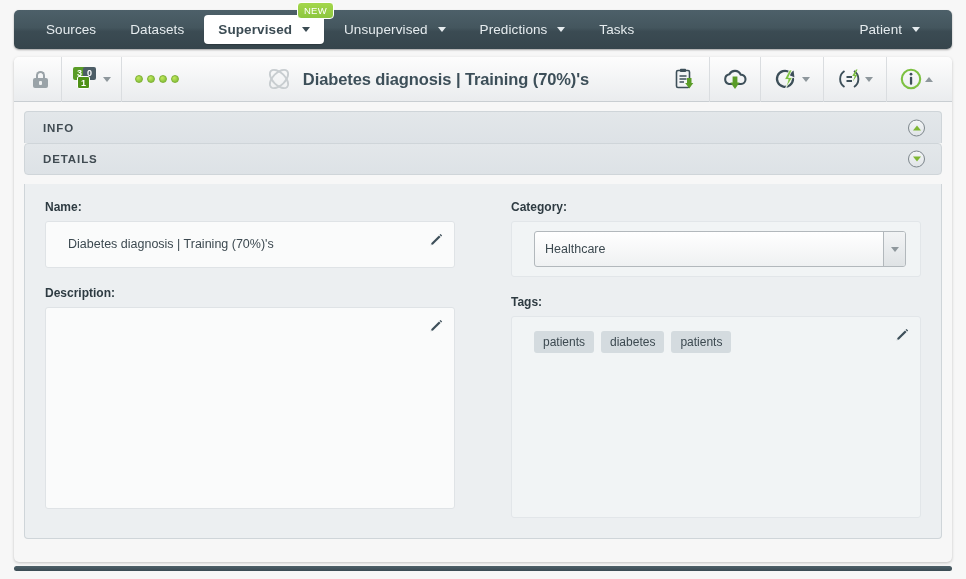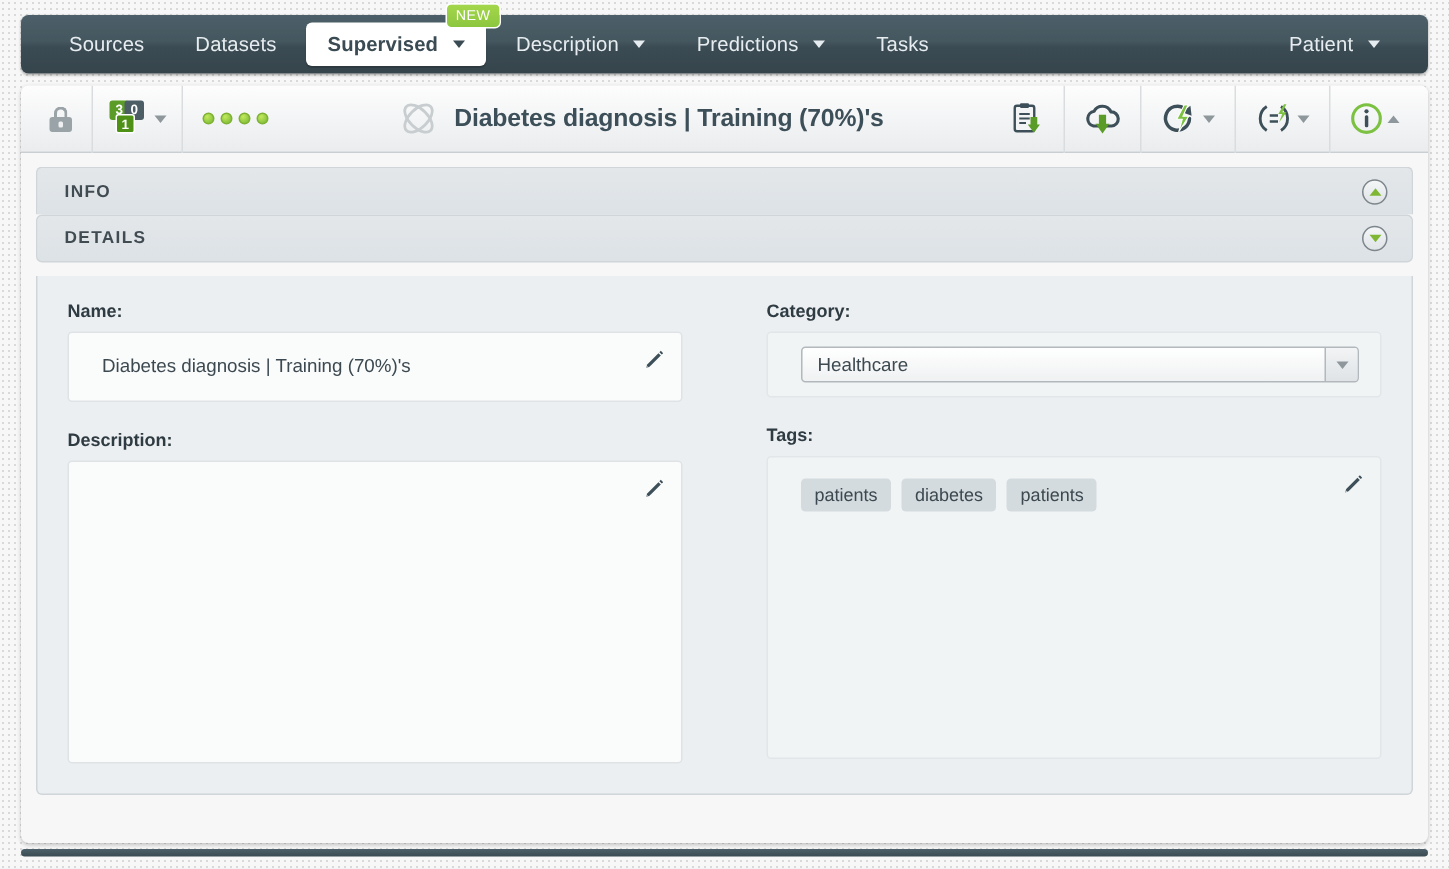--- a/index.html
+++ b/index.html
@@ -269,21 +269,21 @@
     position: absolute;
     right: 11px; top: 11px;
     width: 14px; height: 14px;
     cursor: pointer;
   }
 
   
   .select-wrap {
     margin-left: 22px;
     margin-right: 14px;
-    height: 24px;
+    height: 36px;
     display: flex;
     border: 1px solid #b2b8bc;
     border-radius: 3px;
     background: linear-gradient(to bottom, #ffffff, #eff1f2);
     overflow: hidden;
   }
   .select-value {
     flex: 1;
     display: flex; align-items: center;
     padding-left: 10px;
@@ -337,21 +337,21 @@
       <span>Datasets</span>
     </div>
 
     <div class="nav-item active">
       <span>Supervised</span>
       <span class="caret-down"></span>
       <span class="new-badge">NEW</span>
     </div>
 
     <div class="nav-item">
-      <span>Description</span>
+      <span>Unsupervised</span>
       <span class="caret-down"></span>
     </div>
 
     <div class="nav-item">
       <span>Predictions</span>
       <span class="caret-down"></span>
     </div>
 
     <div class="nav-item">
       <span>Tasks</span>

